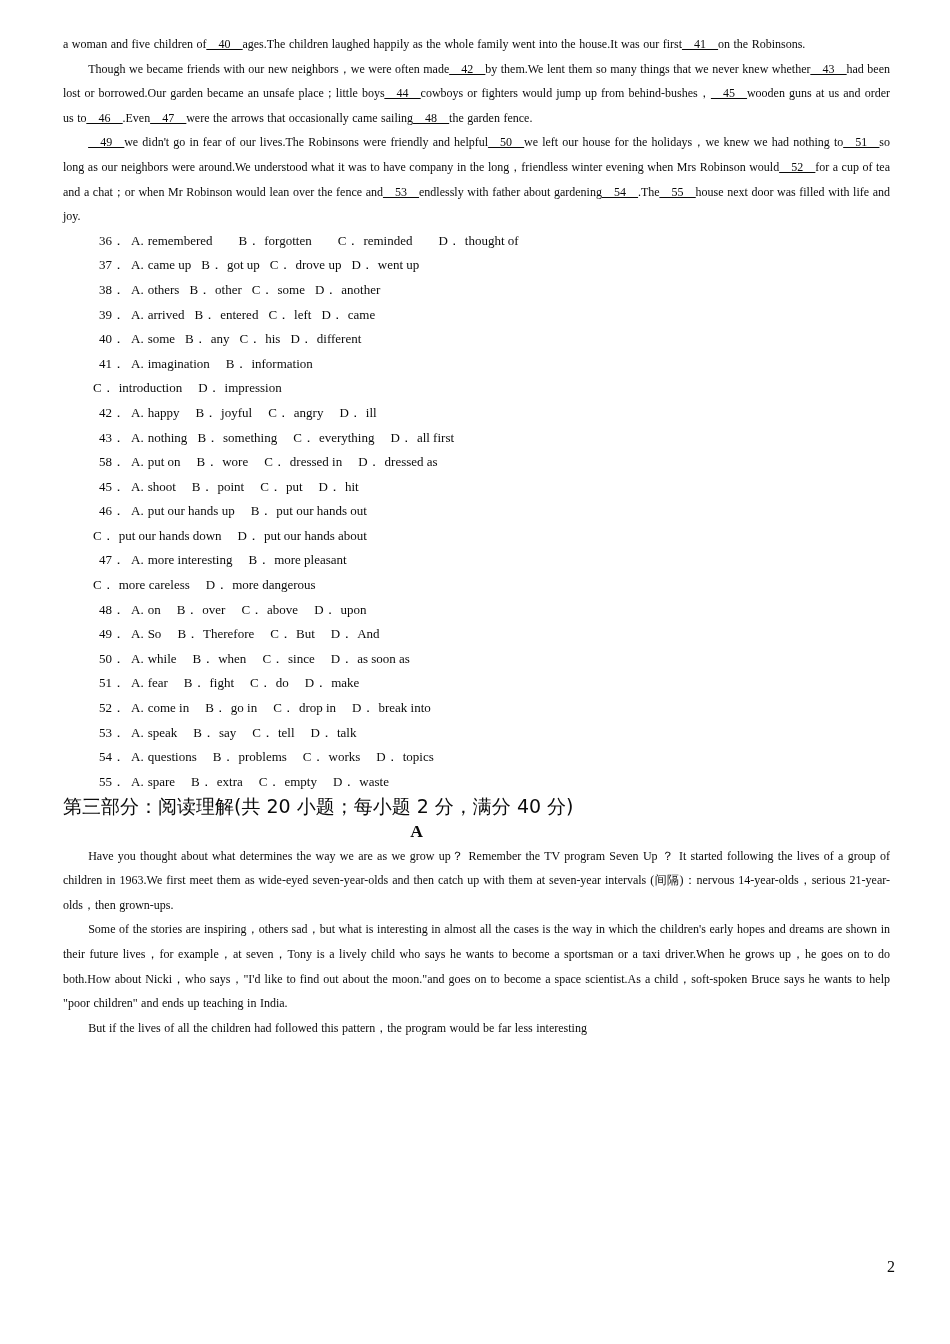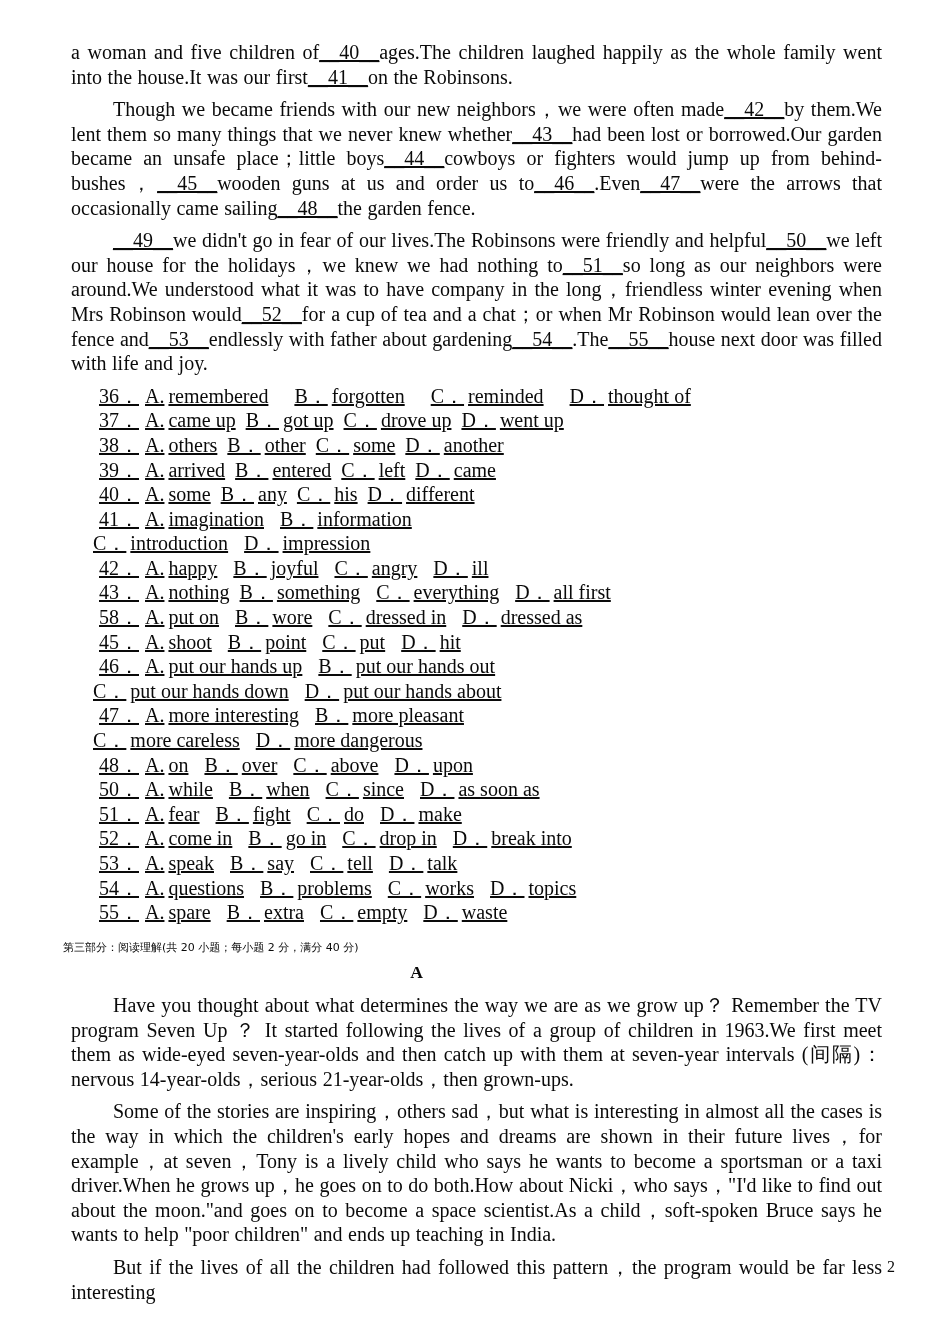--- a/index.html
+++ b/index.html
@@ -20,56 +20,54 @@
     left: 0; top: 0;
     width: 950px;
     height: 1344px;
     box-sizing: border-box;
     padding: 32px 60px 0 63px;
   }
   
   .para {
     text-align: justify;
     text-align-last: left;
-    font-size: 20px;
+    font-size: 12px;
     line-height: 24.6px;
-    margin: 8px;
+    margin: 0;
     word-spacing: 0.5px;
   }
   .para.indent { text-indent: 2.1em; }
   .blank {
     text-decoration: underline;
     white-space: nowrap;
   }
   
   .opts {
     margin: 0;
     padding: 0;
     list-style: none;
   }
   .opt-line {
-    font-size: 20px;
+    font-size: 13px;
     line-height: 24.6px;
     white-space: nowrap;
-    text-decoration: underline;
   }
   .opt-line.num { padding-left: 36px; }
   .opt-line.cont { padding-left: 0px; margin-left: 30px; }
   .q-no { margin-right: 6px; }
   .ch-a { margin-right: 4px; }
   .gap-s { display: inline-block; width: 10px; }
   .gap-m { display: inline-block; width: 16px; }
   .gap-l { display: inline-block; width: 26px; }
   
   .cn-line {
-    font-size: 11px;
+    font-size: 19px;
     line-height: 24.6px;
     font-family: "DejaVu Sans", "Liberation Sans", sans-serif;
     white-space: nowrap;
-    margin-top: 11px;
   }
   .center-letter {
     text-align: center;
     font-weight: bold;
     font-size: 17.6px;
     line-height: 24.6px;
     margin: 0;
     padding-right: 120px;
   }
   
@@ -102,20 +100,21 @@
       <div class="opt-line cont"><span><span class="ch-a">C．</span><span>introduction</span></span><span class="gap-m"></span><span><span class="ch-a">D．</span><span>impression</span></span></div>
       <div class="opt-line num"><span class="q-no">42．</span><span><span class="ch-a">A.</span><span>happy</span></span><span class="gap-m"></span><span><span class="ch-a">B．</span><span>joyful</span></span><span class="gap-m"></span><span><span class="ch-a">C．</span><span>angry</span></span><span class="gap-m"></span><span><span class="ch-a">D．</span><span>ill</span></span></div>
       <div class="opt-line num"><span class="q-no">43．</span><span><span class="ch-a">A.</span><span>nothing</span></span><span class="gap-s"></span><span><span class="ch-a">B．</span><span>something</span></span><span class="gap-m"></span><span><span class="ch-a">C．</span><span>everything</span></span><span class="gap-m"></span><span><span class="ch-a">D．</span><span>all first</span></span></div>
       <div class="opt-line num"><span class="q-no">58．</span><span><span class="ch-a">A.</span><span>put on</span></span><span class="gap-m"></span><span><span class="ch-a">B．</span><span>wore</span></span><span class="gap-m"></span><span><span class="ch-a">C．</span><span>dressed in</span></span><span class="gap-m"></span><span><span class="ch-a">D．</span><span>dressed as</span></span></div>
       <div class="opt-line num"><span class="q-no">45．</span><span><span class="ch-a">A.</span><span>shoot</span></span><span class="gap-m"></span><span><span class="ch-a">B．</span><span>point</span></span><span class="gap-m"></span><span><span class="ch-a">C．</span><span>put</span></span><span class="gap-m"></span><span><span class="ch-a">D．</span><span>hit</span></span></div>
       <div class="opt-line num"><span class="q-no">46．</span><span><span class="ch-a">A.</span><span>put our hands up</span></span><span class="gap-m"></span><span><span class="ch-a">B．</span><span>put our hands out</span></span></div>
       <div class="opt-line cont"><span><span class="ch-a">C．</span><span>put our hands down</span></span><span class="gap-m"></span><span><span class="ch-a">D．</span><span>put our hands about</span></span></div>
       <div class="opt-line num"><span class="q-no">47．</span><span><span class="ch-a">A.</span><span>more interesting</span></span><span class="gap-m"></span><span><span class="ch-a">B．</span><span>more pleasant</span></span></div>
       <div class="opt-line cont"><span><span class="ch-a">C．</span><span>more careless</span></span><span class="gap-m"></span><span><span class="ch-a">D．</span><span>more dangerous</span></span></div>
       <div class="opt-line num"><span class="q-no">48．</span><span><span class="ch-a">A.</span><span>on</span></span><span class="gap-m"></span><span><span class="ch-a">B．</span><span>over</span></span><span class="gap-m"></span><span><span class="ch-a">C．</span><span>above</span></span><span class="gap-m"></span><span><span class="ch-a">D．</span><span>upon</span></span></div>
+      <div class="opt-line num"><span class="q-no">49．</span><span><span class="ch-a">A.</span><span>So</span></span><span class="gap-m"></span><span><span class="ch-a">B．</span><span>Therefore</span></span><span class="gap-m"></span><span><span class="ch-a">C．</span><span>But</span></span><span class="gap-m"></span><span><span class="ch-a">D．</span><span>And</span></span></div>
       <div class="opt-line num"><span class="q-no">50．</span><span><span class="ch-a">A.</span><span>while</span></span><span class="gap-m"></span><span><span class="ch-a">B．</span><span>when</span></span><span class="gap-m"></span><span><span class="ch-a">C．</span><span>since</span></span><span class="gap-m"></span><span><span class="ch-a">D．</span><span>as soon as</span></span></div>
       <div class="opt-line num"><span class="q-no">51．</span><span><span class="ch-a">A.</span><span>fear</span></span><span class="gap-m"></span><span><span class="ch-a">B．</span><span>fight</span></span><span class="gap-m"></span><span><span class="ch-a">C．</span><span>do</span></span><span class="gap-m"></span><span><span class="ch-a">D．</span><span>make</span></span></div>
       <div class="opt-line num"><span class="q-no">52．</span><span><span class="ch-a">A.</span><span>come in</span></span><span class="gap-m"></span><span><span class="ch-a">B．</span><span>go in</span></span><span class="gap-m"></span><span><span class="ch-a">C．</span><span>drop in</span></span><span class="gap-m"></span><span><span class="ch-a">D．</span><span>break into</span></span></div>
       <div class="opt-line num"><span class="q-no">53．</span><span><span class="ch-a">A.</span><span>speak</span></span><span class="gap-m"></span><span><span class="ch-a">B．</span><span>say</span></span><span class="gap-m"></span><span><span class="ch-a">C．</span><span>tell</span></span><span class="gap-m"></span><span><span class="ch-a">D．</span><span>talk</span></span></div>
       <div class="opt-line num"><span class="q-no">54．</span><span><span class="ch-a">A.</span><span>questions</span></span><span class="gap-m"></span><span><span class="ch-a">B．</span><span>problems</span></span><span class="gap-m"></span><span><span class="ch-a">C．</span><span>works</span></span><span class="gap-m"></span><span><span class="ch-a">D．</span><span>topics</span></span></div>
       <div class="opt-line num"><span class="q-no">55．</span><span><span class="ch-a">A.</span><span>spare</span></span><span class="gap-m"></span><span><span class="ch-a">B．</span><span>extra</span></span><span class="gap-m"></span><span><span class="ch-a">C．</span><span>empty</span></span><span class="gap-m"></span><span><span class="ch-a">D．</span><span>waste</span></span></div>
     </div>
 
   <div class="cn-line">第三部分：阅读理解(共 20 小题；每小题 2 分，满分 40 分)</div>
 

